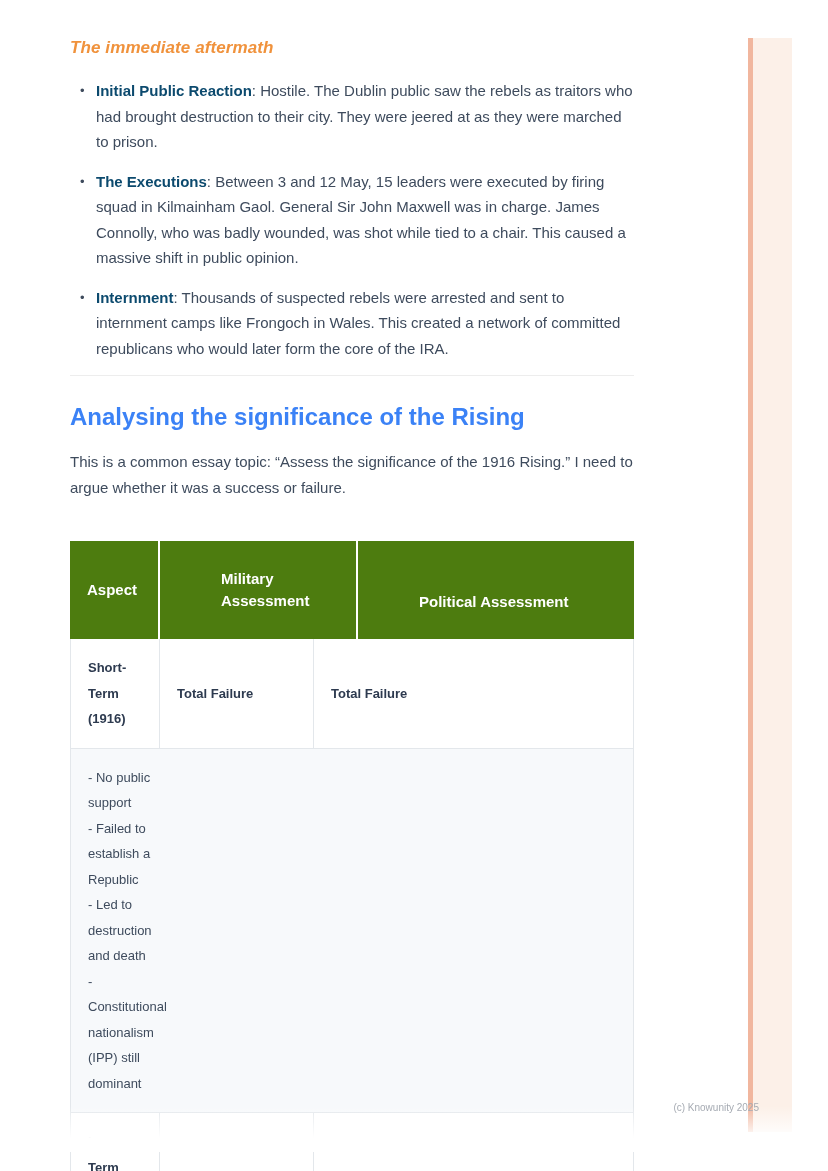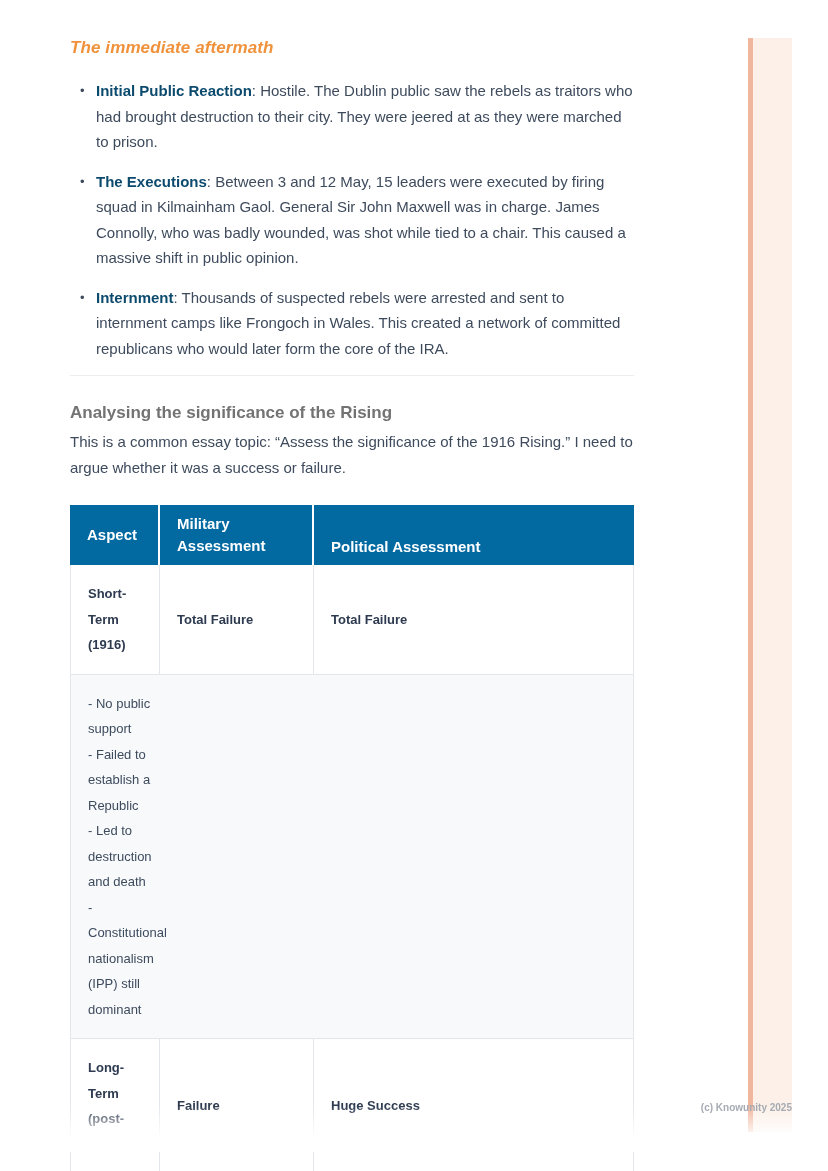--- a/index.html
+++ b/index.html
@@ -19,24 +19,24 @@
   }
   .h1 {
     font-size: 17px;
     font-weight: bold;
     color: #f0923c;
     margin-bottom: 20px;
     letter-spacing: 0.1px;
     font-style: italic;
   }
   .h2 {
-    font-size: 17px;
+    font-size: 24px;
     font-weight: bold;
-    color: #737373;
-    margin-bottom: 6px;
+    color: #3b82f6;
+    margin-bottom: 18px;
   }
   ul.bullets {
     list-style: none;
     margin: 0 0 0 10px;
   }
   ul.bullets li {
     position: relative;
     padding-left: 16px;
     font-size: 15px;
     line-height: 25.5px;
@@ -52,29 +52,30 @@
   }
   .lead { font-weight: bold; color: #0c4a6e; }
   .divider {
     height: 1px;
     background: #ededed;
     margin: 9px 0 27px 0;
   }
   .intro {
     font-size: 15px;
     line-height: 26px;
-    margin-bottom: 24px;
+    margin-bottom: 40px;
   }
   
   .tbl { width: 564px; }
   .tbl-head {
     display: grid;
     grid-template-columns: 90px 154px 320px;
-    height: 60px;
-    background: #0369a1;
+    height: 98px;
+    background: #4d7c0f;
+    gap: 44px;
   }
   .tbl-head .hcell {
     display: flex;
     align-items: center;
     padding: 0 17px;
     color: #ffffff;
     font-weight: bold;
     font-size: 15px;
     line-height: 22px;
     border-right: 2px solid #ffffff;
@@ -124,25 +125,24 @@
     left: 0;
     top: 1106px;
     width: 828px;
     height: 46px;
     background: linear-gradient(to bottom, rgba(255,255,255,0), #ffffff 70%);
     z-index: 2;
   }
   .watermark {
     position: absolute;
     top: 1102px;
-    right: 36px;
+    right: 69px;
     font-size: 10px;
     color: #a6abb3;
     z-index: 3;
-    font-weight: bold;
   }
 </style>
 </head>
 <body>
 
 <div class="content">
 
   <div class="h1">The immediate aftermath</div>
 
   <ul class="bullets">

